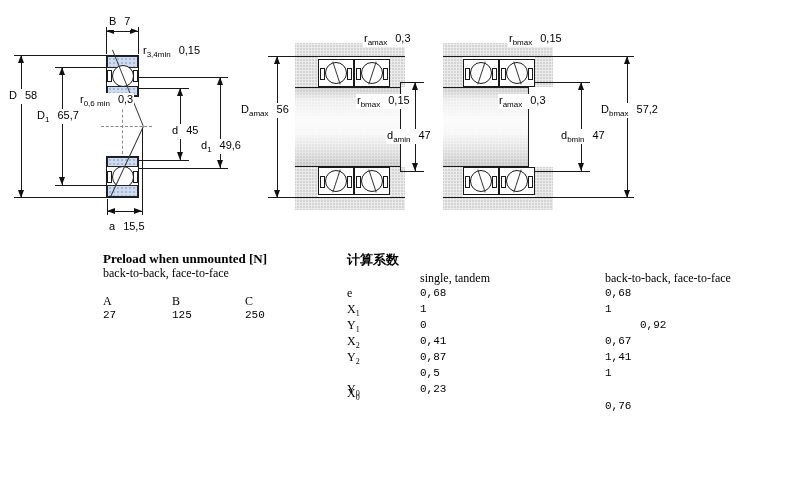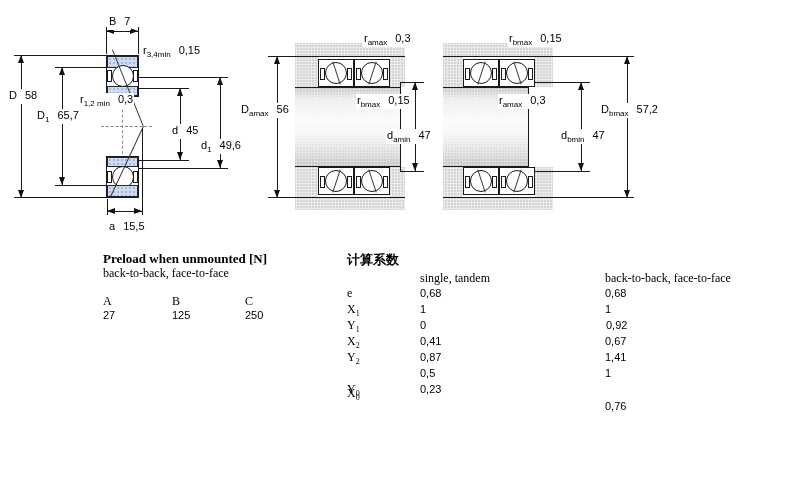--- a/index.html
+++ b/index.html
@@ -28,21 +28,21 @@
   .box{position:absolute;box-sizing:border-box;border:1px solid #1a1a1a;background:#fff;}
   .ball{position:absolute;box-sizing:border-box;border:1px solid #1a1a1a;border-radius:50%;background:#fff;}
   .cage{position:absolute;box-sizing:border-box;border:1px solid #1a1a1a;background:#fff;}
   
   .lbl{position:absolute;font-size:11px;line-height:13px;white-space:nowrap;background:#fff;padding:0 1px;}
   .lbl sub{font-size:8px;line-height:8px;}
   .lbl .v{margin-left:8px;}
   .tbl-title{position:absolute;font-family:"Liberation Serif","DejaVu Serif",serif;font-weight:bold;font-size:13px;white-space:nowrap;}
   .tbl-sub{position:absolute;font-family:"Liberation Serif","DejaVu Serif",serif;font-size:12px;white-space:nowrap;}
   .tbl-head{position:absolute;font-family:"Liberation Serif","DejaVu Serif",serif;font-size:12px;white-space:nowrap;}
-  .tbl-val{position:absolute;font-size:11px;white-space:nowrap;}
+  .tbl-val{position:absolute;font-size:11px;white-space:nowrap;font-family:Liberation Mono, monospace;}
   .row-lbl{position:absolute;font-family:"Liberation Serif","DejaVu Serif",serif;font-size:12px;white-space:nowrap;}
   .row-lbl sub{font-size:8px;}
 </style>
 </head>
 <body>
 
 <div id="screen">
 
   <div>
 
@@ -70,21 +70,21 @@
 
     <div class="vl" style="left:106px;top:27px;height:27px"></div>
     <div class="vl" style="left:138px;top:27px;height:27px"></div>
     <div class="hl" style="left:106px;top:31px;width:32px"></div>
     <div class="ah left" style="left:106px;top:28px"></div>
     <div class="ah right" style="left:130px;top:28px"></div>
     <span class="lbl" style="left:108px;top:15px"><span>B</span><sub></sub><span class="v">7</span></span>
 
     <span class="lbl" style="left:142px;top:44px"><span>r</span><sub>3,4min</sub><span class="v">0,15</span></span>
 
-    <span class="lbl" style="left:79px;top:93px"><span>r</span><sub>1,2 min</sub><span class="v">0,3</span></span>
+    <span class="lbl" style="left:79px;top:93px"><span>r</span><sub>0,6 min</sub><span class="v">0,3</span></span>
 
     <div class="hl" style="left:14px;top:55px;width:92px"></div>
     <div class="hl" style="left:14px;top:197px;width:92px"></div>
     <div class="vl" style="left:21px;top:55px;height:143px"></div>
     <div class="ah up" style="left:18px;top:55px"></div>
     <div class="ah down" style="left:18px;top:190px"></div>
     <span class="lbl" style="left:8px;top:89px"><span>D</span><sub></sub><span class="v">58</span></span>
 
     <div class="hl" style="left:55px;top:67px;width:51px"></div>
     <div class="hl" style="left:55px;top:185px;width:51px"></div>
@@ -250,21 +250,21 @@
     <span class="row-lbl" style="left:347px;top:286px"><span>e</span><sub></sub></span>
     <span class="tbl-val" style="left:420px;top:287px">0,68</span>
     <span class="tbl-val" style="left:605px;top:287px">0,68</span>
 
     <span class="row-lbl" style="left:347px;top:302px"><span>X</span><sub>1</sub></span>
     <span class="tbl-val" style="left:420px;top:303px">1</span>
     <span class="tbl-val" style="left:605px;top:303px">1</span>
 
     <span class="row-lbl" style="left:347px;top:318px"><span>Y</span><sub>1</sub></span>
     <span class="tbl-val" style="left:420px;top:319px">0</span>
-    <span class="tbl-val" style="left:606px;top:319px">0,92</span>
+    <span class="tbl-val" style="left:640px;top:319px">0,92</span>
 
     <span class="row-lbl" style="left:347px;top:334px"><span>X</span><sub>2</sub></span>
     <span class="tbl-val" style="left:420px;top:335px">0,41</span>
     <span class="tbl-val" style="left:605px;top:335px">0,67</span>
 
     <span class="row-lbl" style="left:347px;top:350px"><span>Y</span><sub>2</sub></span>
     <span class="tbl-val" style="left:420px;top:351px">0,87</span>
     <span class="tbl-val" style="left:605px;top:351px">1,41</span>
 
     <span class="row-lbl" style="left:347px;top:386px"><span>X</span><sub>0</sub></span>

